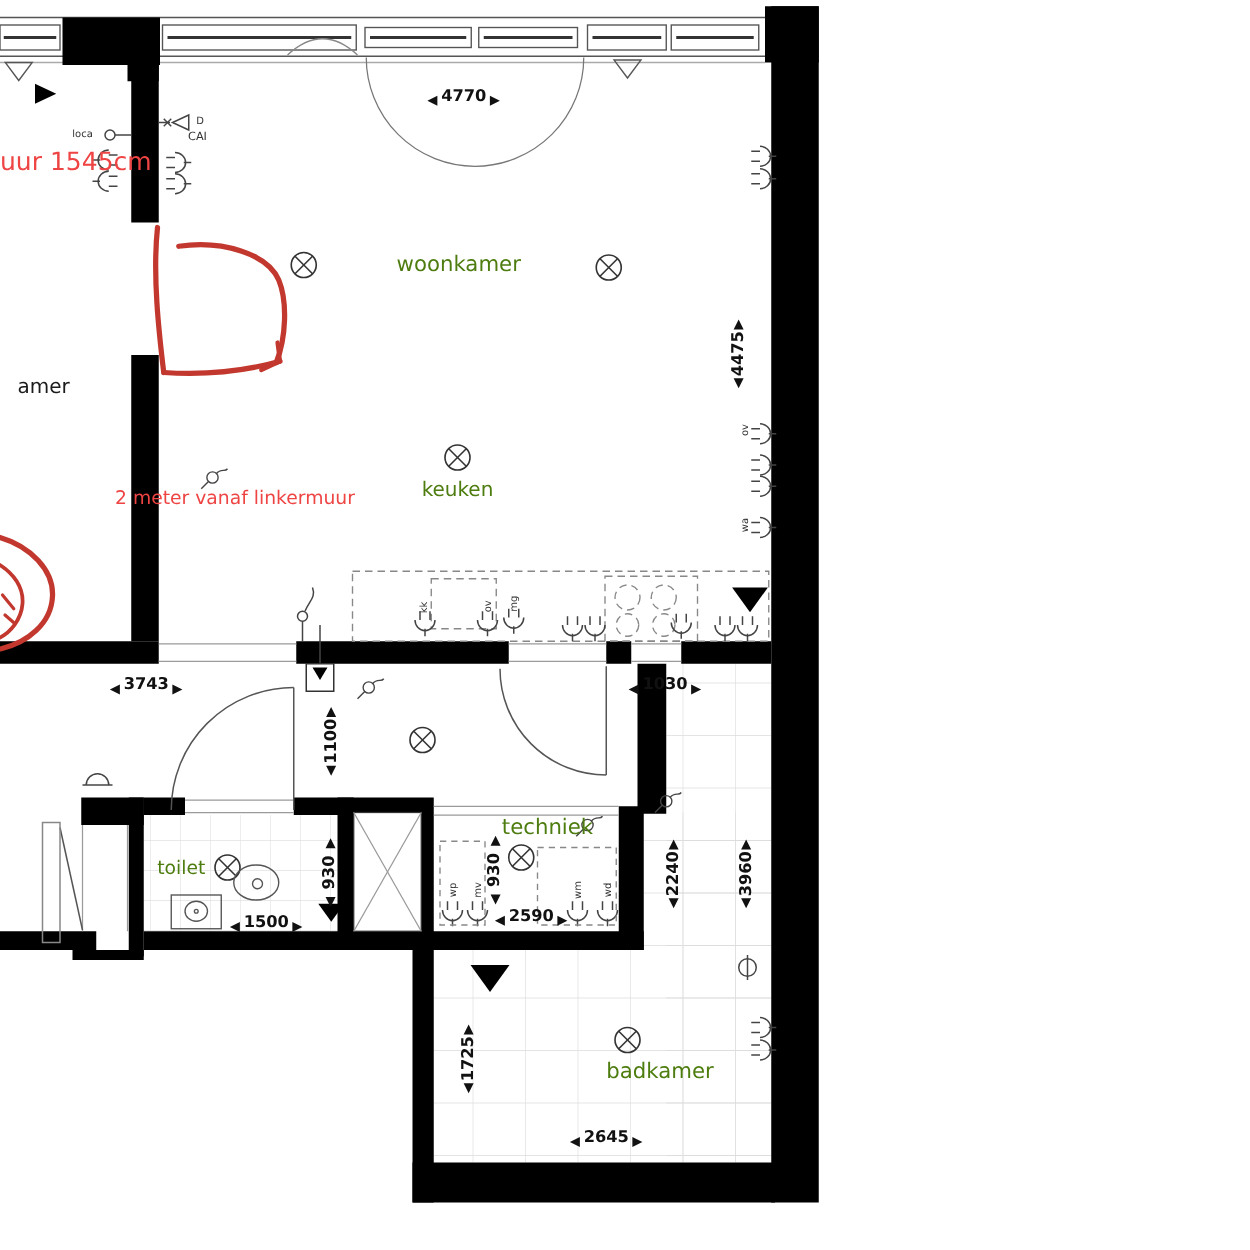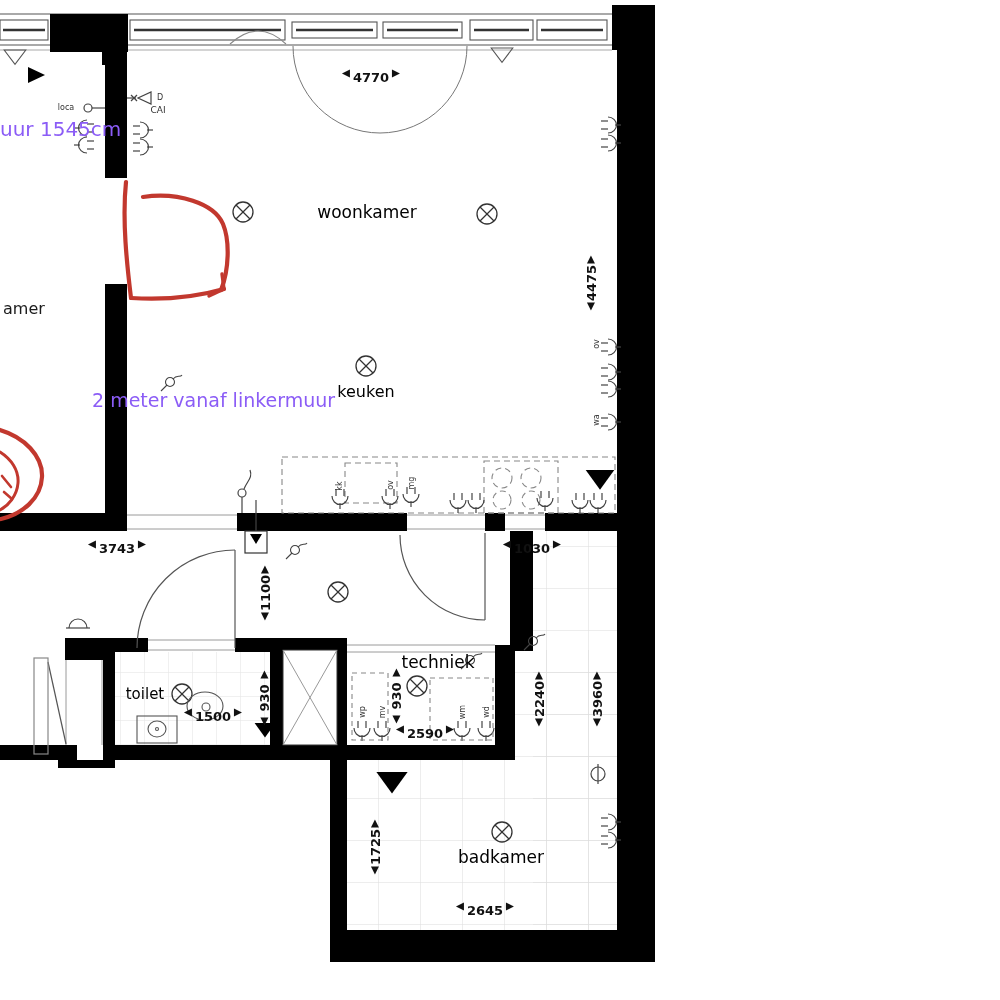--- a/index.html
+++ b/index.html
@@ -1,26 +1,26 @@
 <!DOCTYPE html>
 <html><head>
 <meta charset="utf-8">
 <style>
   html,body{margin:0;padding:0;background:#fff}
   .plan{position:relative;width:1000px;height:1000px;background:#fff;overflow:hidden;
         font-family:"DejaVu Sans","Liberation Sans",sans-serif}
   .plan svg{position:absolute;left:0;top:0}
-  .t{position:absolute;transform:translate(-50%,-50%);white-space:nowrap;color:#000000}
+  .t{position:absolute;transform:translate(-50%,-50%);white-space:nowrap;color:#4d7c0f}
   .tl{position:absolute;white-space:nowrap;color:#1b1b1b}
-  .blue{color:#8b5cf6}
+  .blue{color:#ef4444}
   .lab{position:absolute;font-size:8px;color:#333;transform:translate(-50%,-50%)}
   .lab.v{transform:translate(-50%,-50%) rotate(-90deg)}
   .dim{position:absolute;transform:translate(-50%,-50%);color:#111;font-size:13px}
   .dim b{font-weight:600}
-  .dim-h{display:flex;align-items:flex-start;gap:3px}
+  .dim-h{display:flex;align-items:flex-end;gap:3px}
   .dim-h::before{content:"";width:0;height:0;border:4px solid transparent;border-right:8px solid #111}
   .dim-h::after{content:"";width:0;height:0;border:4px solid transparent;border-left:8px solid #111}
   .dim-v{display:flex;flex-direction:column;align-items:center}
   .dim-v::before{content:"";width:0;height:0;border:4px solid transparent;border-bottom:8px solid #111}
   .dim-v::after{content:"";width:0;height:0;border:4px solid transparent;border-top:8px solid #111}
   .dim-v b{display:block;transform:rotate(-90deg);margin:13px 0;line-height:13px}
 </style>
 </head>
 <body>
 
@@ -248,49 +248,49 @@
     <path d="M 131 298 C 162 300 196 297 224 289"></path>
     <path d="M 224 289 L 209 296 M 224 289 L 222 274" stroke-width="3.4"></path>
   </g>
   <g stroke="#C2382E" fill="none" stroke-width="4.2" stroke-linecap="round">
     <path d="M 0 430 C 24 437 43 456 42 477 C 41 499 22 514 1 519"></path>
     <path d="M 0 452 C 11 459 19 470 18 483 C 17 496 8 506 0 510" stroke-width="3"></path>
     <path d="M 2 476 L 11 487 M 4 492 L 12 499" stroke-width="2.6"></path>
   </g>
 </svg>
 
-<span class="tl" style="left:3px;top:299px;font-size:16px">amer</span>
+<span class="tl" style="left:14px;top:299px;font-size:16px">amer</span>
 <span class="t" style="left:367px;top:212px;font-size:17px">woonkamer</span>
 <span class="t" style="left:366px;top:391px;font-size:16px">keuken</span>
 <span class="t" style="left:145px;top:694px;font-size:15px">toilet</span>
 <span class="t" style="left:438px;top:662px;font-size:17px">techniek</span>
-<span class="t" style="left:501px;top:857px;font-size:17px">badkamer</span>
+<span class="t" style="left:528px;top:857px;font-size:17px">badkamer</span>
 
 <span class="tl blue" style="left:0;top:117px;font-size:20px">uur 1545cm</span>
-<span class="tl blue" style="left:92px;top:389px;font-size:19px">2 meter vanaf linkermuur</span>
+<span class="tl blue" style="left:92px;top:389px;font-size:15px">2 meter vanaf linkermuur</span>
 
 <span class="dim dim-h" style="left:371px;top:77px">
       <b>4770</b>
     </span>
 <span class="dim dim-v" style="left:591px;top:283px">
       <b>4475</b>
     </span>
 <span class="dim dim-h" style="left:117px;top:548px">
       <b>3743</b>
     </span>
 <span class="dim dim-h" style="left:532px;top:548px">
       <b>1030</b>
     </span>
 <span class="dim dim-v" style="left:265px;top:593px">
       <b>1100</b>
     </span>
 <span class="dim dim-v" style="left:264px;top:698px">
       <b>930</b>
     </span>
-<span class="dim dim-h" style="left:213px;top:716px">
+<span class="dim dim-h" style="left:213px;top:738px">
       <b>1500</b>
     </span>
 <span class="dim dim-v" style="left:396px;top:696px">
       <b>930</b>
     </span>
 <span class="dim dim-h" style="left:425px;top:733px">
       <b>2590</b>
     </span>
 <span class="dim dim-v" style="left:539px;top:699px">
       <b>2240</b>

